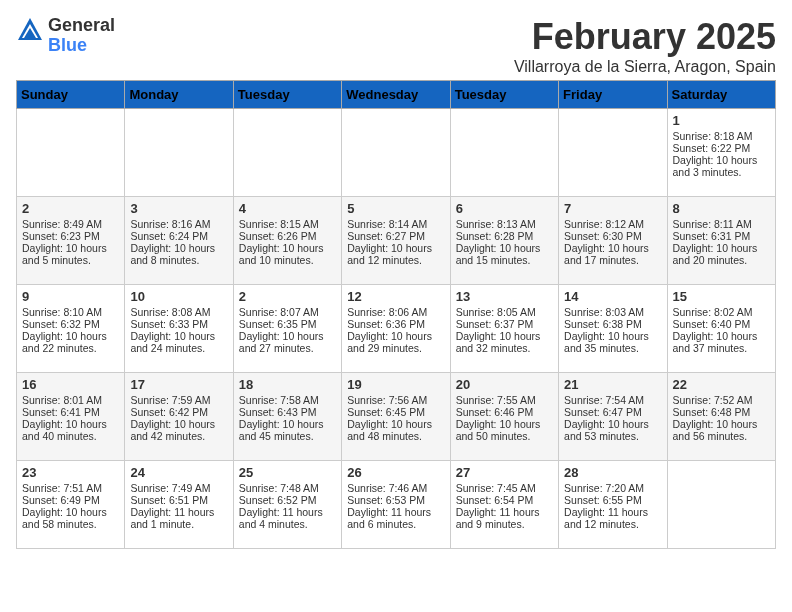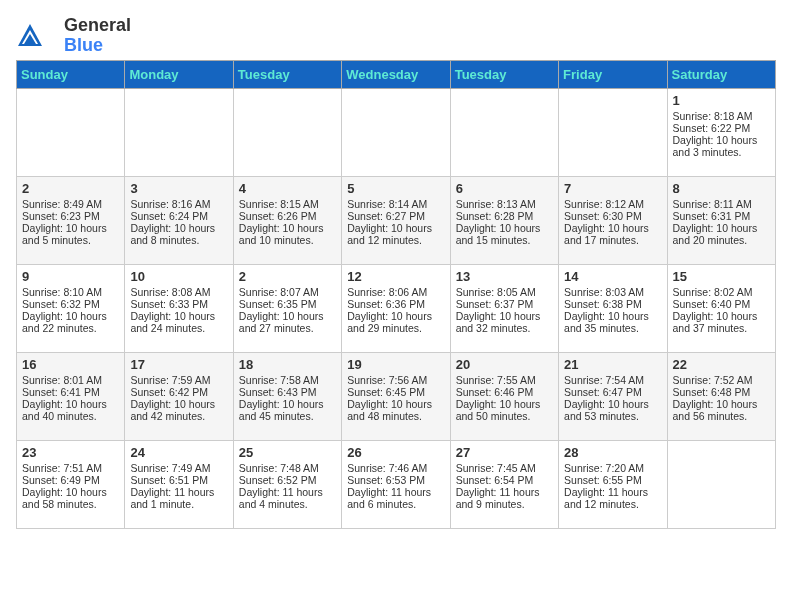--- a/index.html
+++ b/index.html
@@ -11,22 +11,21 @@
       padding: 16px;
     }
     .header-top {
       display: flex;
       align-items: flex-start;
       justify-content: space-between;
       margin-bottom: 4px;
     }
     .logo {
       display: flex;
-      align-items: center;
-      gap: 20px;
+      gap: 4px;
     }
     .logo-text {
       font-size: 18px;
       font-weight: bold;
       line-height: 1.1;
     }
     .logo-general { color: #333; }
     .logo-blue { color: #3b82f6; }
     .logo-icon {
       width: 28px;
@@ -44,21 +43,21 @@
       font-size: 16px;
       color: #333;
     }
     table {
       width: 100%;
       border-collapse: collapse;
       table-layout: fixed;
     }
     thead tr th {
       background-color: #1565c0;
-      color: #5eead4;
+      color: #000000;
       font-size: 13px;
       font-weight: bold;
       padding: 6px 4px;
       text-align: left;
       border: 1px solid #aaa;
     }
     tbody tr td {
       border: 1px solid #ccc;
       vertical-align: top;
       padding: 4px 5px;
@@ -93,20 +92,24 @@
     <svg class="logo-icon" viewBox="0 0 28 28">
       <polygon points="14,2 26,24 2,24" fill="#1565c0"></polygon>
       <polygon points="14,8 22,22 6,22" fill="white"></polygon>
       <polygon points="14,12 20,22 8,22" fill="#1565c0"></polygon>
     </svg>
     <div class="logo-text">
       <span class="logo-general">General</span><br>
       <span class="logo-blue">Blue</span>
     </div>
   </div>
+  <div class="title-block">
+    <div class="month-title">February 2025</div>
+    <div class="location-title">Villarroya de la Sierra, Aragon, Spain</div>
+  </div>
 </div>
 
 <table>
   <thead>
     <tr id="header-row">
     <th>Sunday</th>
         <th>Monday</th>
         <th>Tuesday</th>
         <th>Wednesday</th>
         <th>Tuesday</th>

